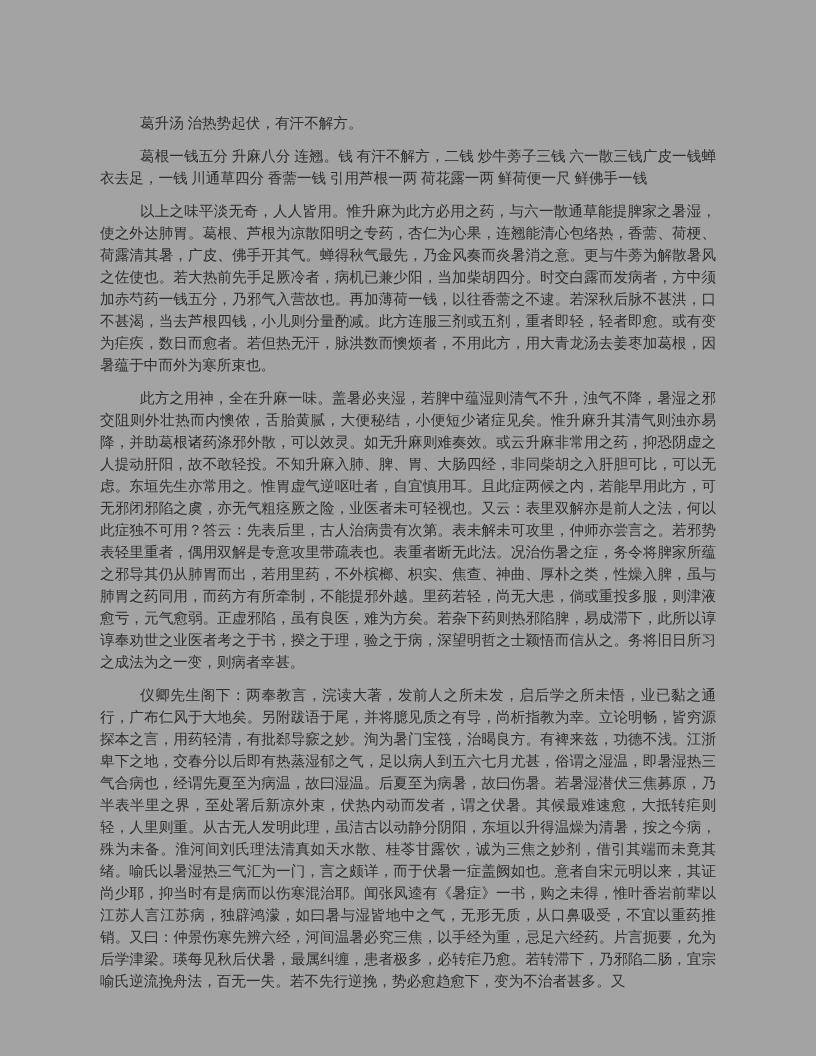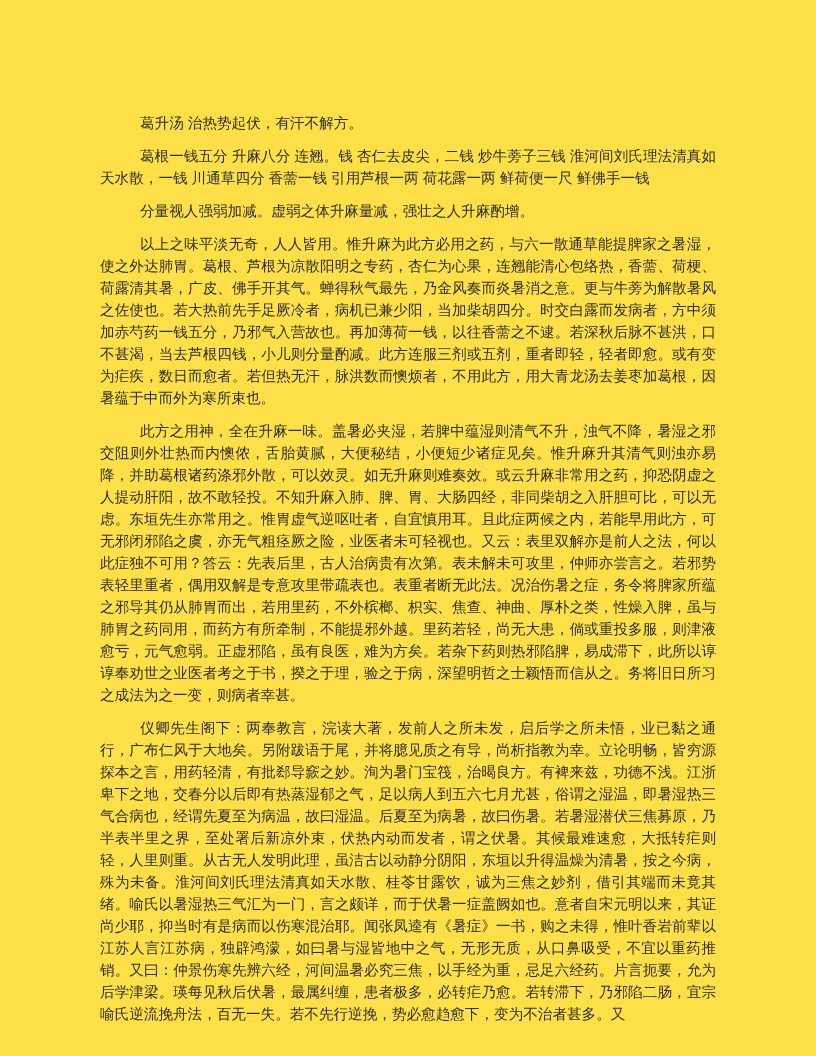--- a/index.html
+++ b/index.html
@@ -5,45 +5,44 @@
   html, body {
     margin: 0;
     padding: 0;
     background: #ffffff;
   }
   .page {
     position: relative;
     width: 816px;
     height: 1056px;
     box-sizing: border-box;
-    background: #fde047;
+    background: #a3a3a3;
     padding: 112px 100px 40px 100px;
     overflow: hidden;
-    font-family: Liberation Sans, sans-serif;
+    font-family: Liberation Serif, serif;
     color: #2e2e2e;
   }
   .para {
     margin: 0 0 11px 0;
     font-size: 14.6px;
     line-height: 22px;
     text-align: justify;
     text-justify: inter-ideograph;
     text-indent: 40px;
     word-break: break-all;
   }
 </style>
 </head>
 <body>
 
 <div class="page">
   <p class="para">葛升汤 治热势起伏，有汗不解方。</p>
 
-  <p class="para">葛根一钱五分 升麻八分 连翘。钱 杏仁去皮尖，二钱 炒牛蒡子三钱 淮河间刘氏理法清真如天水散，一钱 川通草四分 香薷一钱 引用芦根一两 荷花露一两 鲜荷便一尺 鲜佛手一钱</p>
+  <p class="para">葛根一钱五分 升麻八分 连翘。钱 有汗不解方，二钱 炒牛蒡子三钱 六一散三钱广皮一钱蝉衣去足，一钱 川通草四分 香薷一钱 引用芦根一两 荷花露一两 鲜荷便一尺 鲜佛手一钱</p>
 
-  <p class="para">分量视人强弱加减。虚弱之体升麻量减，强壮之人升麻酌增。</p>
 
   <p class="para">以上之味平淡无奇，人人皆用。惟升麻为此方必用之药，与六一散通草能提脾家之暑湿，使之外达肺胃。葛根、芦根为凉散阳明之专药，杏仁为心果，连翘能清心包络热，香薷、荷梗、荷露清其暑，广皮、佛手开其气。蝉得秋气最先，乃金风奏而炎暑消之意。更与牛蒡为解散暑风之佐使也。若大热前先手足厥冷者，病机已兼少阳，当加柴胡四分。时交白露而发病者，方中须加赤芍药一钱五分，乃邪气入营故也。再加薄荷一钱，以往香薷之不逮。若深秋后脉不甚洪，口不甚渴，当去芦根四钱，小儿则分量酌减。此方连服三剂或五剂，重者即轻，轻者即愈。或有变为疟疾，数日而愈者。若但热无汗，脉洪数而懊烦者，不用此方，用大青龙汤去姜枣加葛根，因暑蕴于中而外为寒所束也。</p>
 
   <p class="para">此方之用神，全在升麻一味。盖暑必夹湿，若脾中蕴湿则清气不升，浊气不降，暑湿之邪交阻则外壮热而内懊侬，舌胎黄腻，大便秘结，小便短少诸症见矣。惟升麻升其清气则浊亦易降，并助葛根诸药涤邪外散，可以效灵。如无升麻则难奏效。或云升麻非常用之药，抑恐阴虚之人提动肝阳，故不敢轻投。不知升麻入肺、脾、胃、大肠四经，非同柴胡之入肝胆可比，可以无虑。东垣先生亦常用之。惟胃虚气逆呕吐者，自宜慎用耳。且此症两候之内，若能早用此方，可无邪闭邪陷之虞，亦无气粗痉厥之险，业医者未可轻视也。又云：表里双解亦是前人之法，何以此症独不可用？答云：先表后里，古人治病贵有次第。表未解未可攻里，仲师亦尝言之。若邪势表轻里重者，偶用双解是专意攻里带疏表也。表重者断无此法。况治伤暑之症，务令将脾家所蕴之邪导其仍从肺胃而出，若用里药，不外槟榔、枳实、焦查、神曲、厚朴之类，性燥入脾，虽与肺胃之药同用，而药方有所牵制，不能提邪外越。里药若轻，尚无大患，倘或重投多服，则津液愈亏，元气愈弱。正虚邪陷，虽有良医，难为方矣。若杂下药则热邪陷脾，易成滞下，此所以谆谆奉劝世之业医者考之于书，揆之于理，验之于病，深望明哲之士颖悟而信从之。务将旧日所习之成法为之一变，则病者幸甚。</p>
 
 
   <p class="para">仪卿先生阁下：两奉教言，浣读大著，发前人之所未发，启后学之所未悟，业已黏之通行，广布仁风于大地矣。另附跋语于尾，并将臆见质之有导，尚析指教为幸。立论明畅，皆穷源探本之言，用药轻清，有批郄导窾之妙。洵为暑门宝筏，治暍良方。有裨来兹，功德不浅。江浙卑下之地，交春分以后即有热蒸湿郁之气，足以病人到五六七月尤甚，俗谓之湿温，即暑湿热三气合病也，经谓先夏至为病温，故曰湿温。后夏至为病暑，故曰伤暑。若暑湿潜伏三焦募原，乃半表半里之界，至处署后新凉外束，伏热内动而发者，谓之伏暑。其候最难速愈，大抵转疟则轻，人里则重。从古无人发明此理，虽洁古以动静分阴阳，东垣以升得温燥为清暑，按之今病，殊为未备。淮河间刘氏理法清真如天水散、桂苓甘露饮，诚为三焦之妙剂，借引其端而未竟其绪。喻氏以暑湿热三气汇为一门，言之颇详，而于伏暑一症盖阙如也。意者自宋元明以来，其证尚少耶，抑当时有是病而以伤寒混治耶。闻张凤逵有《暑症》一书，购之未得，惟叶香岩前辈以江苏人言江苏病，独辟鸿濛，如曰暑与湿皆地中之气，无形无质，从口鼻吸受，不宜以重药推销。又曰：仲景伤寒先辨六经，河间温暑必究三焦，以手经为重，忌足六经药。片言扼要，允为后学津梁。瑛每见秋后伏暑，最属纠缠，患者极多，必转疟乃愈。若转滞下，乃邪陷二肠，宜宗喻氏逆流挽舟法，百无一失。若不先行逆挽，势必愈趋愈下，变为不治者甚多。又</p>
 </div>
 
 </body></html>

